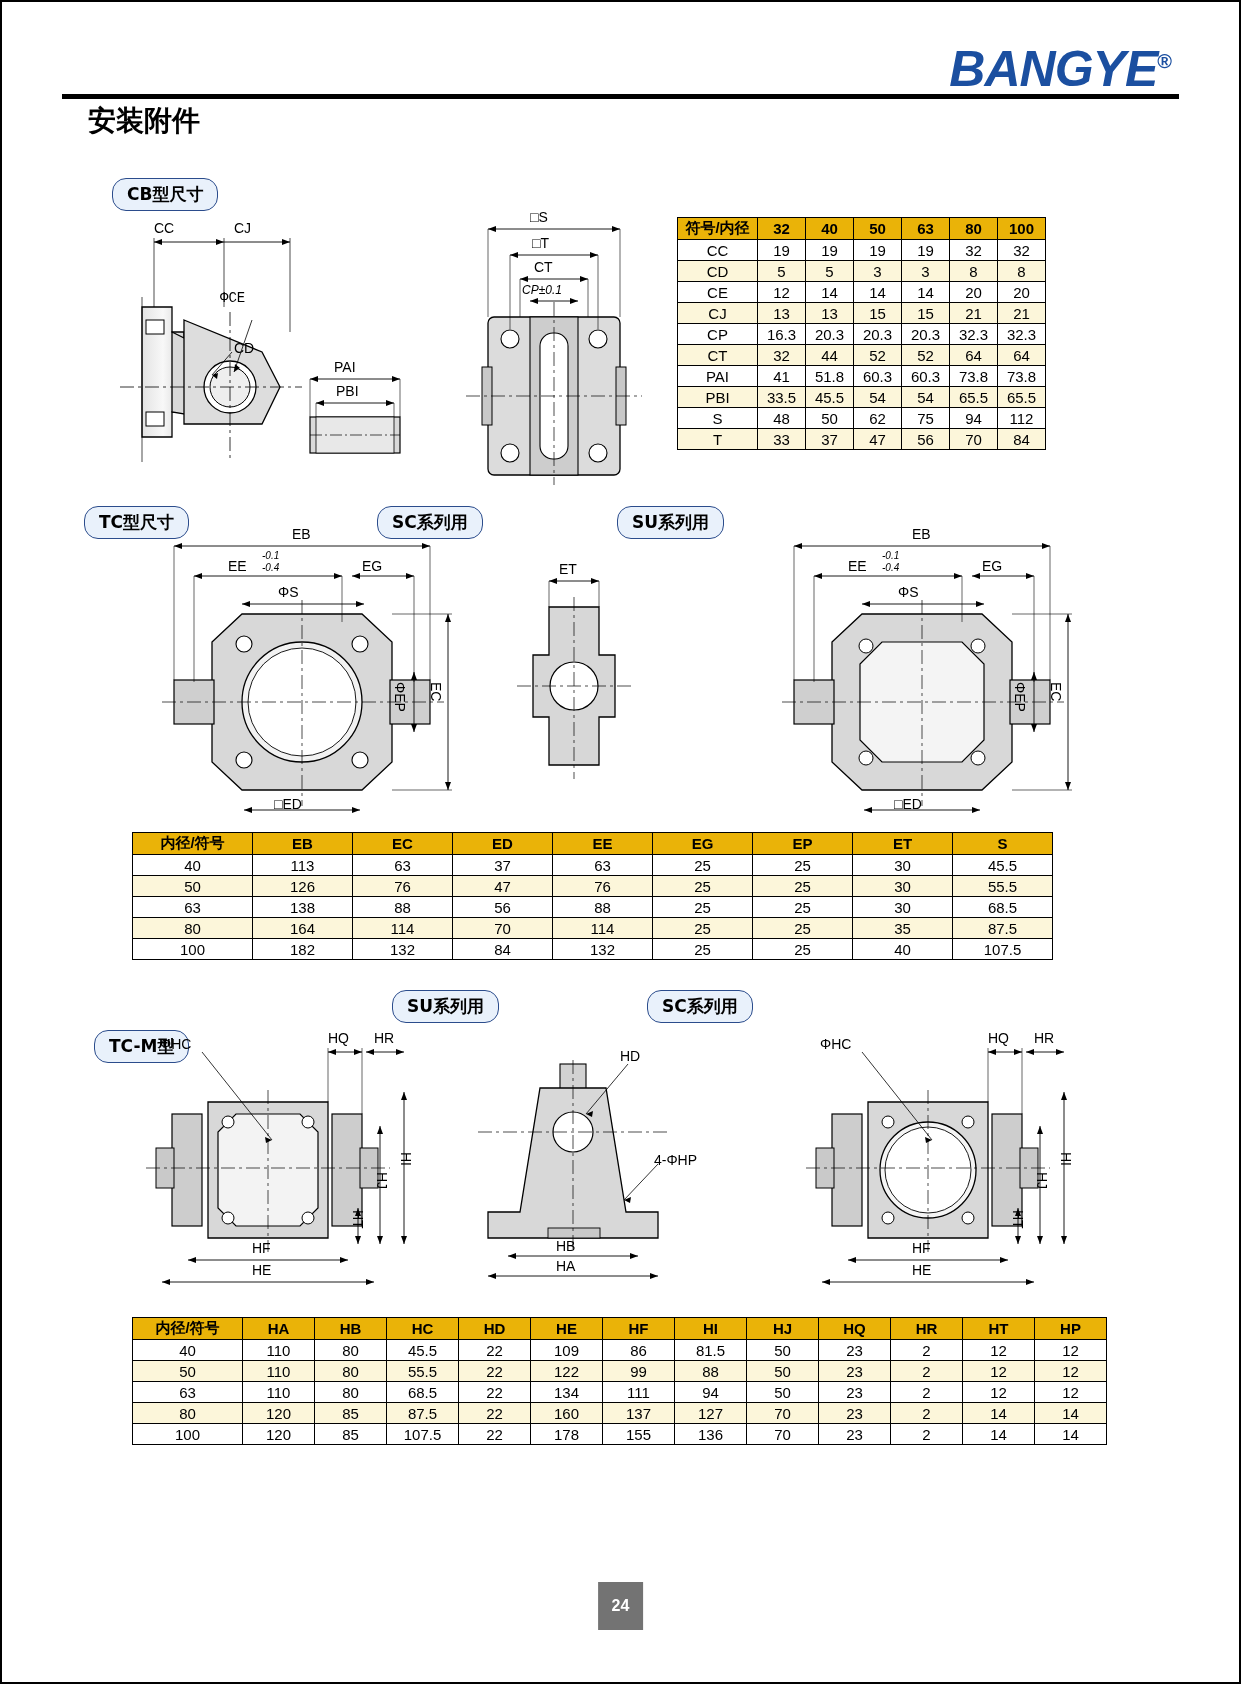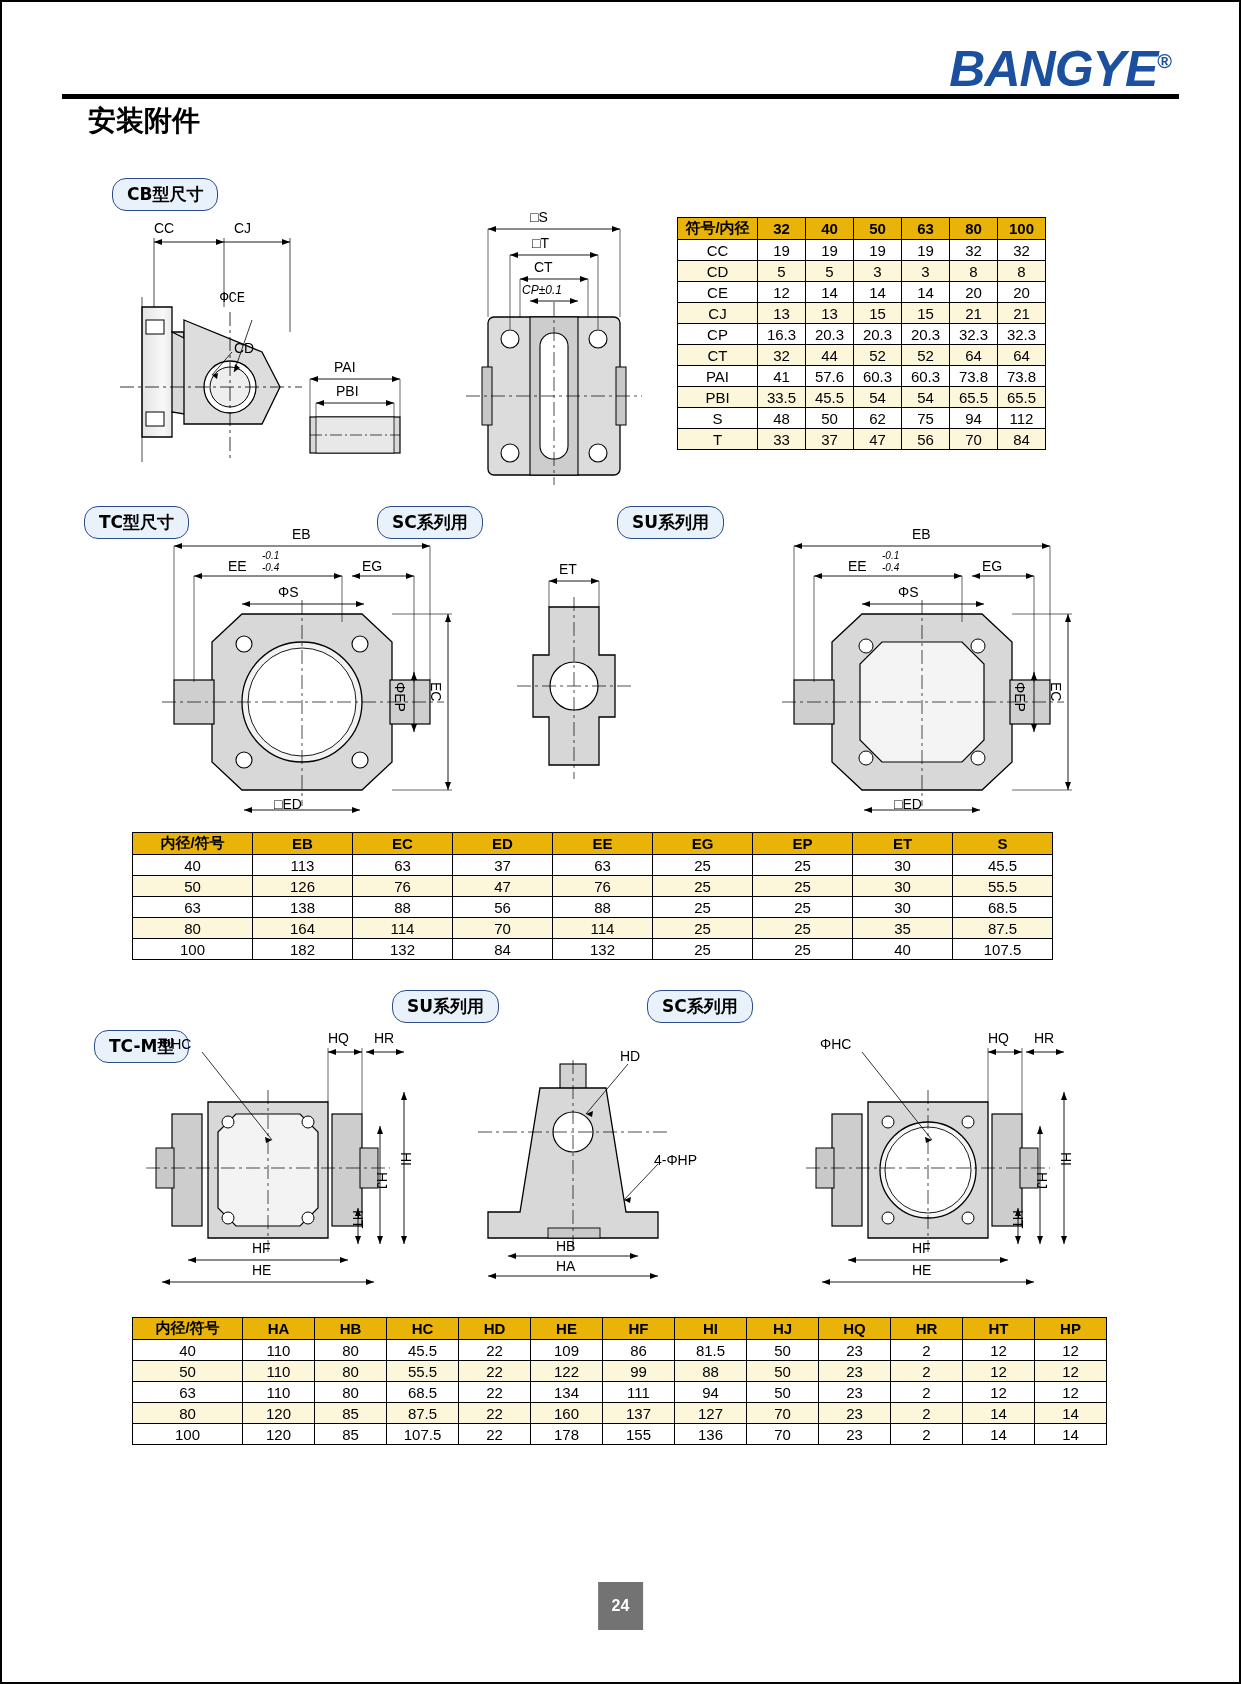--- a/index.html
+++ b/index.html
@@ -278,21 +278,21 @@
           <td class="alt">32</td>
           <td class="alt">44</td>
           <td class="alt">52</td>
           <td class="alt">52</td>
           <td class="alt">64</td>
           <td class="alt">64</td>
         </tr>
         <tr>
           <td class="label">PAI</td>
           <td>41</td>
-          <td>57.6</td>
+          <td>51.8</td>
           <td>60.3</td>
           <td>60.3</td>
           <td>73.8</td>
           <td>73.8</td>
         </tr>
         <tr>
           <td class="label alt">PBI</td>
           <td class="alt">33.5</td>
           <td class="alt">45.5</td>
           <td class="alt">54</td>

